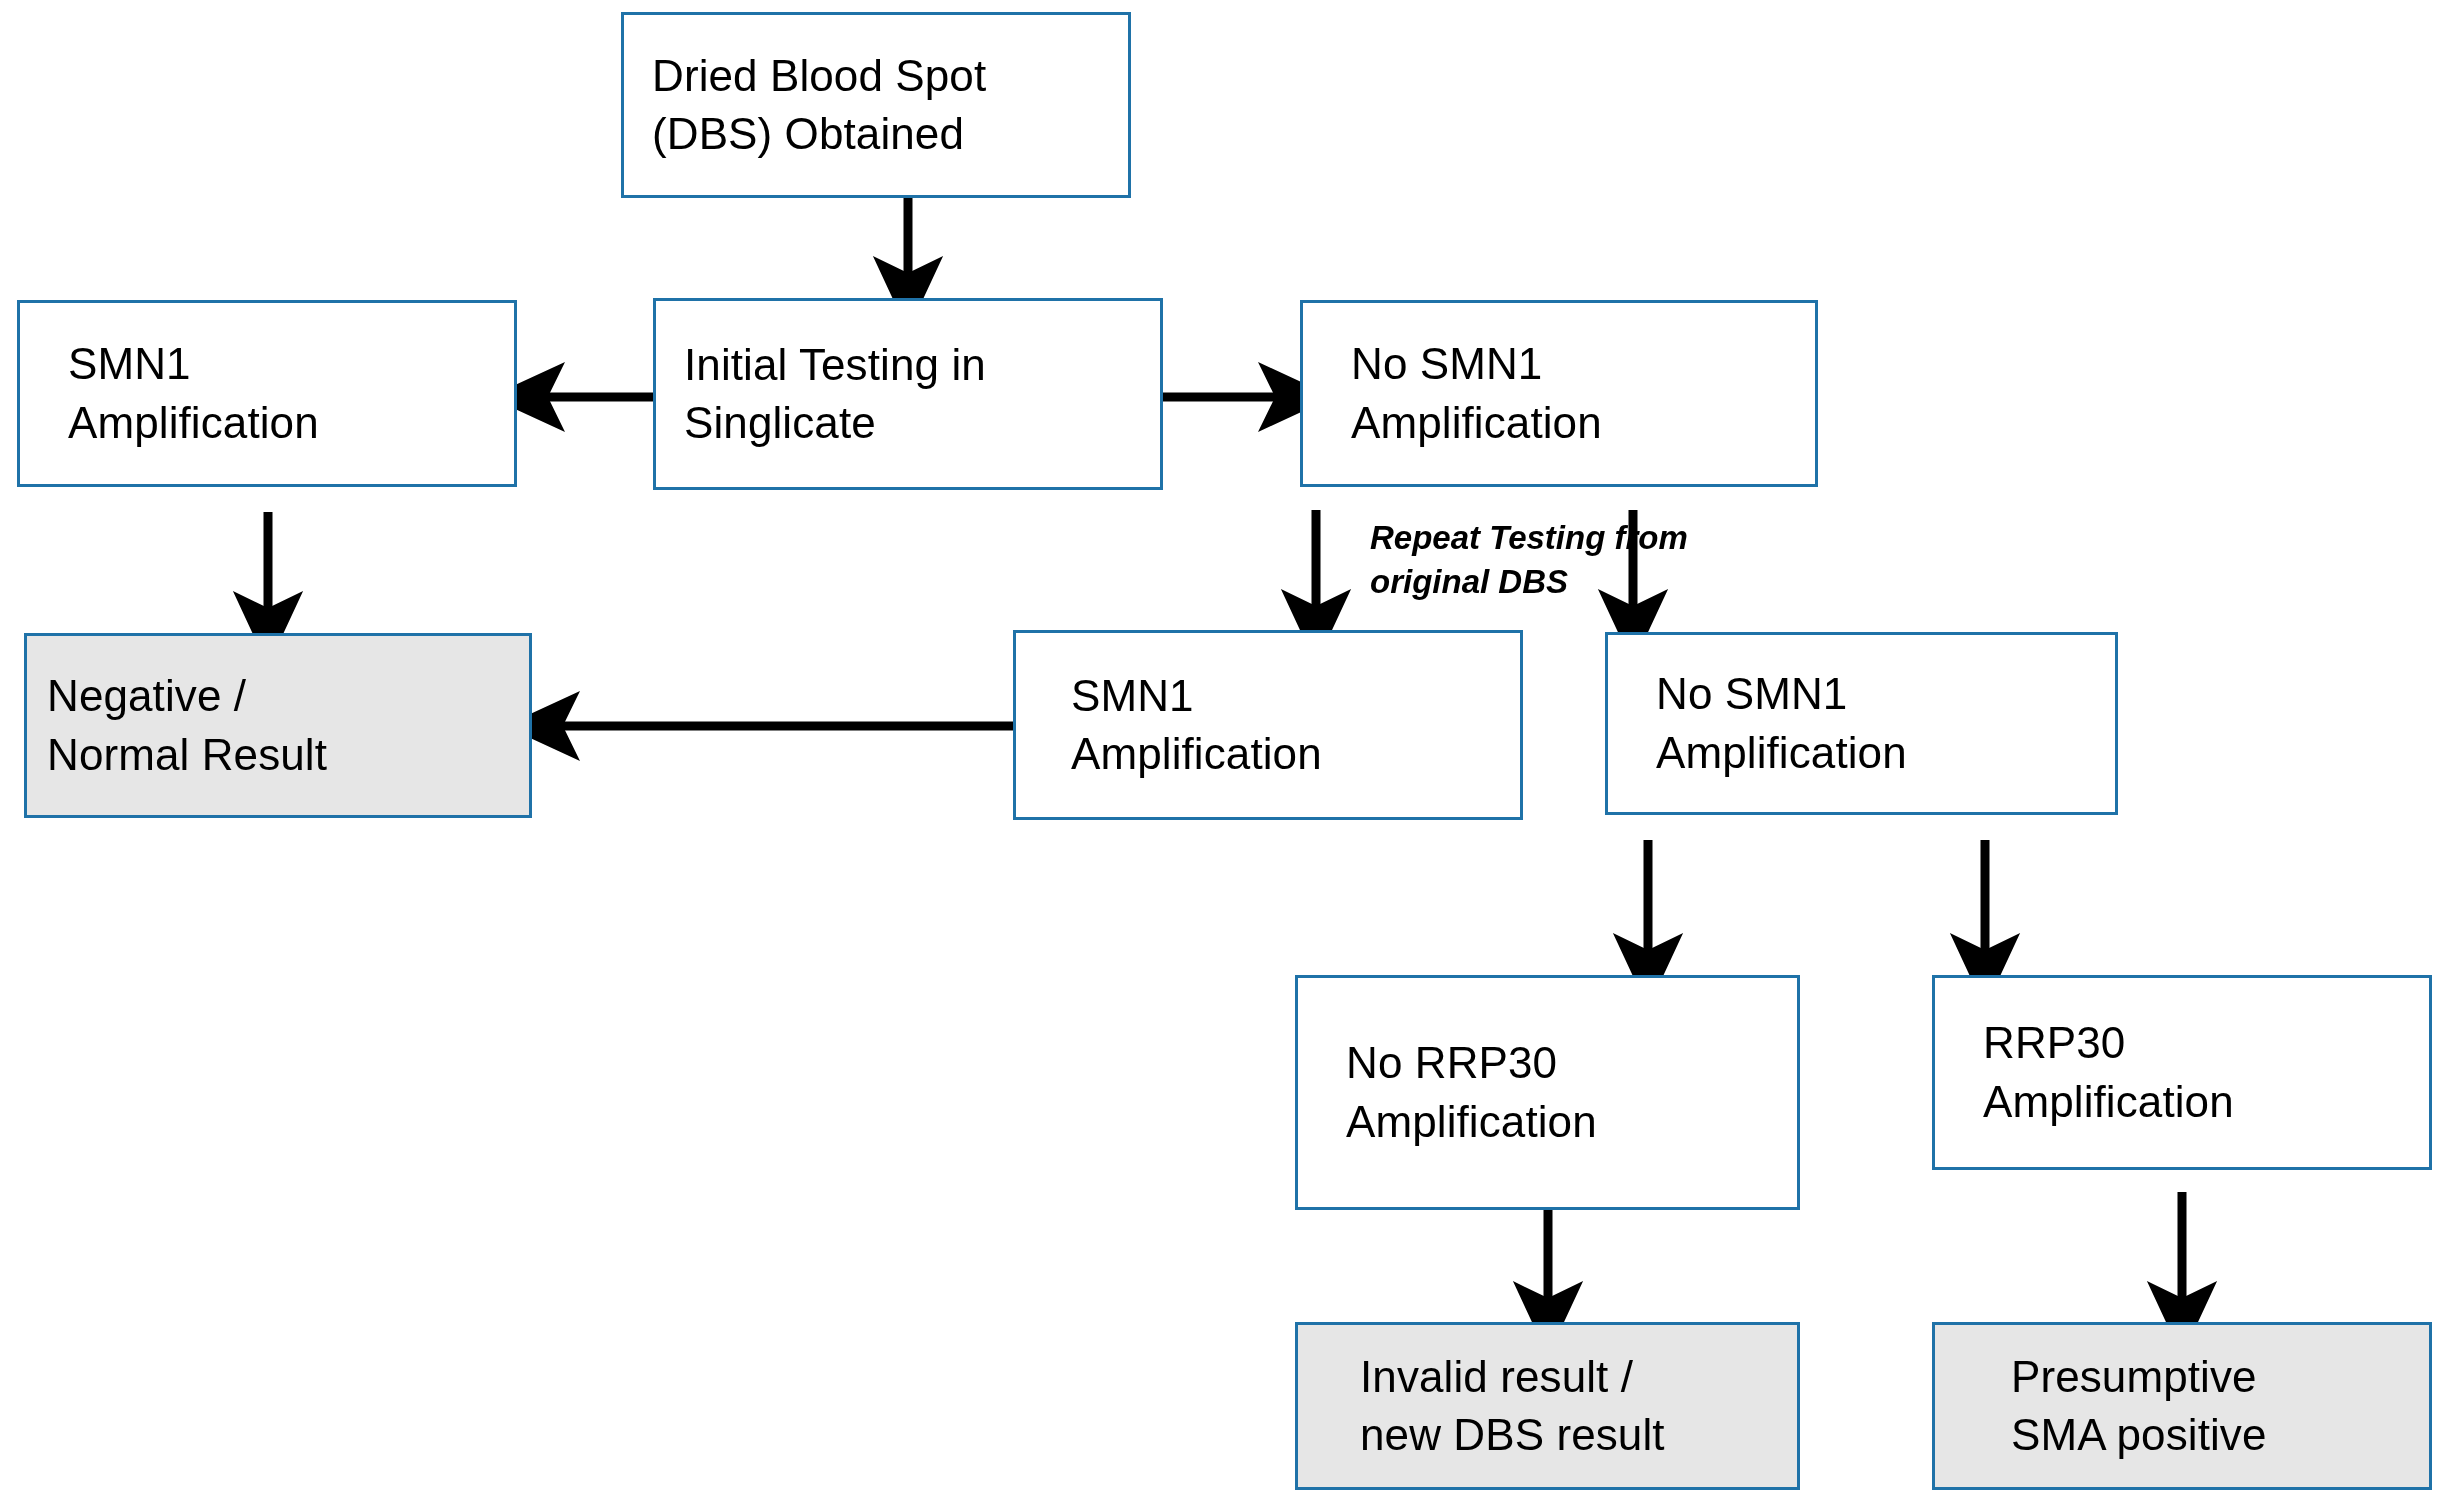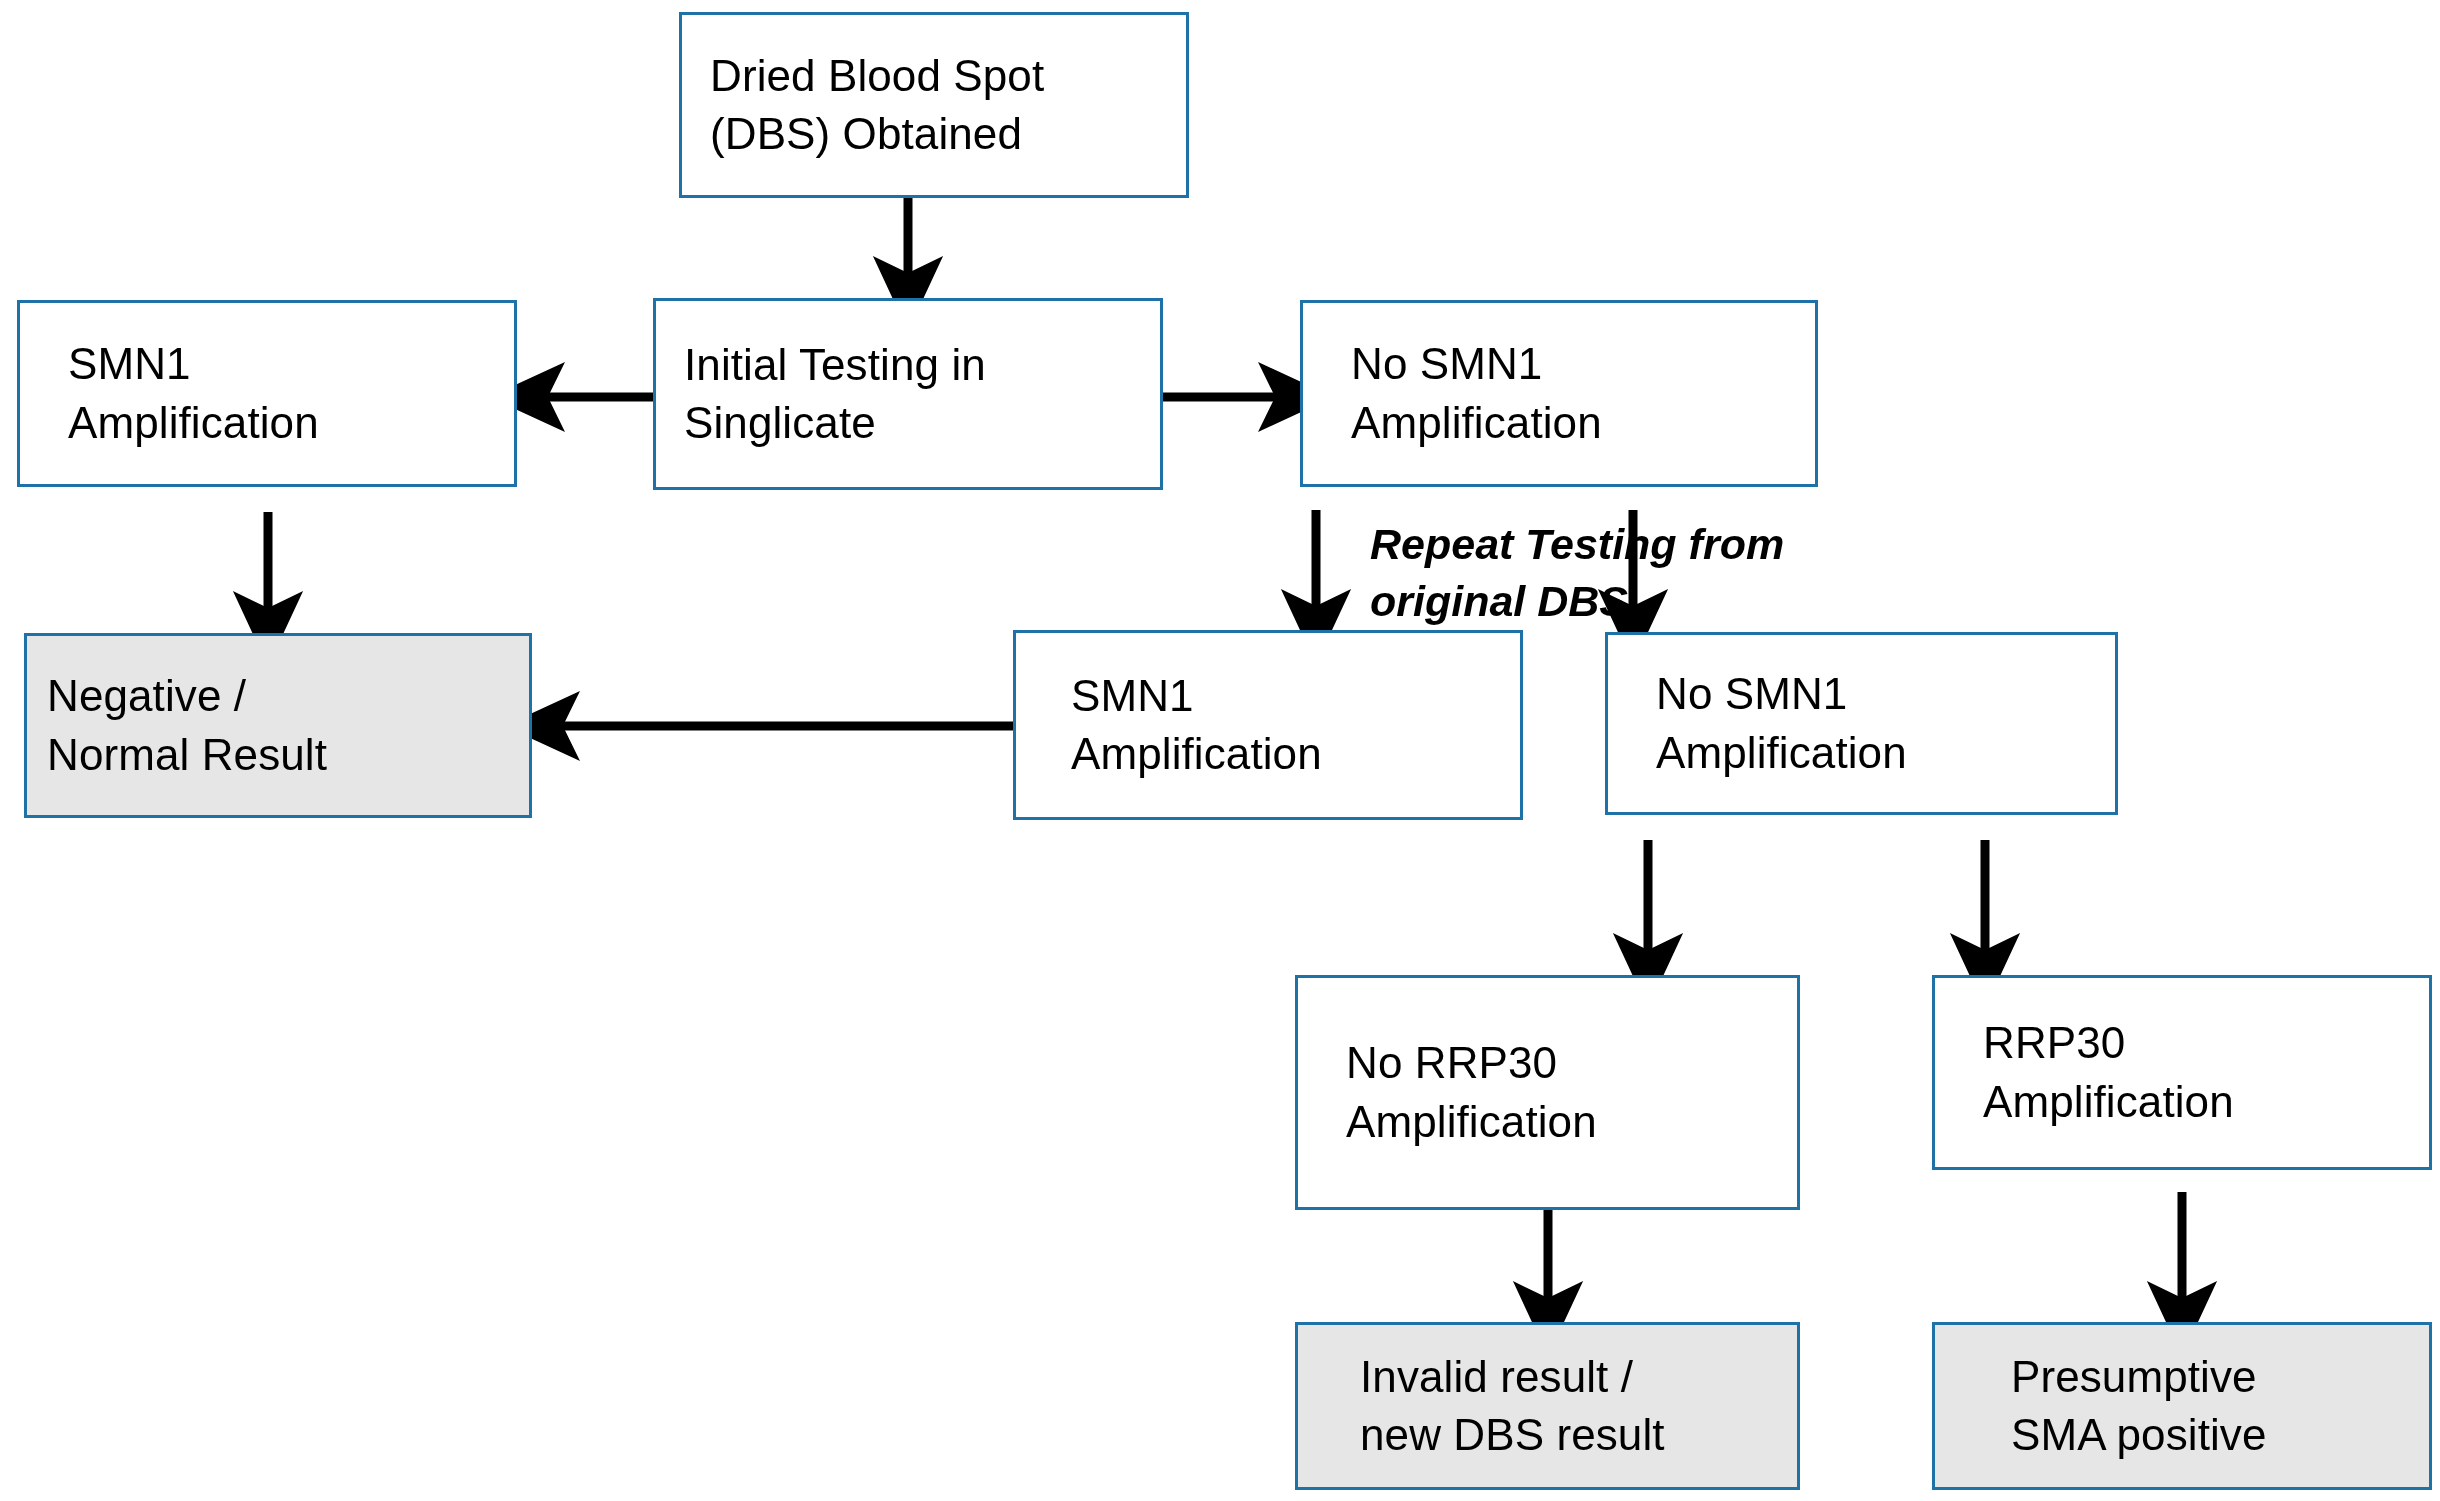--- a/index.html
+++ b/index.html
@@ -46,21 +46,21 @@
   }
   .edge svg {
     display: block;
     overflow: visible;
   }
   .edge-label {
     position: absolute;
     font-family: "Liberation Sans", sans-serif;
     font-style: italic;
     font-weight: bold;
-    font-size: 43px;
+    font-size: 33px;
     line-height: 1.33;
     color: #000000;
     white-space: nowrap;
   }
 </style>
 </head>
 <body>
 
 <div id="canvas">
 
@@ -89,21 +89,21 @@
       <line x1="1648" y1="840" x2="1648" y2="960" stroke="#000000" stroke-width="9" marker-end="url(#ah)"></line>
 
       <line x1="1985" y1="840" x2="1985" y2="960" stroke="#000000" stroke-width="9" marker-end="url(#ah)"></line>
 
       <line x1="1548" y1="1192" x2="1548" y2="1308" stroke="#000000" stroke-width="9" marker-end="url(#ah)"></line>
 
       <line x1="2182" y1="1192" x2="2182" y2="1308" stroke="#000000" stroke-width="9" marker-end="url(#ah)"></line>
     </svg>
   </div>
 
-  <div class="node" style="left:679px;top:12px;width:510px;height:186px;">
+  <div class="node" style="left:621px;top:12px;width:510px;height:186px;">
     <span class="line">Dried Blood Spot</span>
     <span class="line">(DBS) Obtained</span>
   </div>
 
   <div class="node" style="left:17px;top:300px;width:500px;height:187px;padding-left:48px;">
     <span class="line">SMN1</span>
     <span class="line">Amplification</span>
   </div>
 
   <div class="node center" style="left:653px;top:298px;width:510px;height:192px;">

